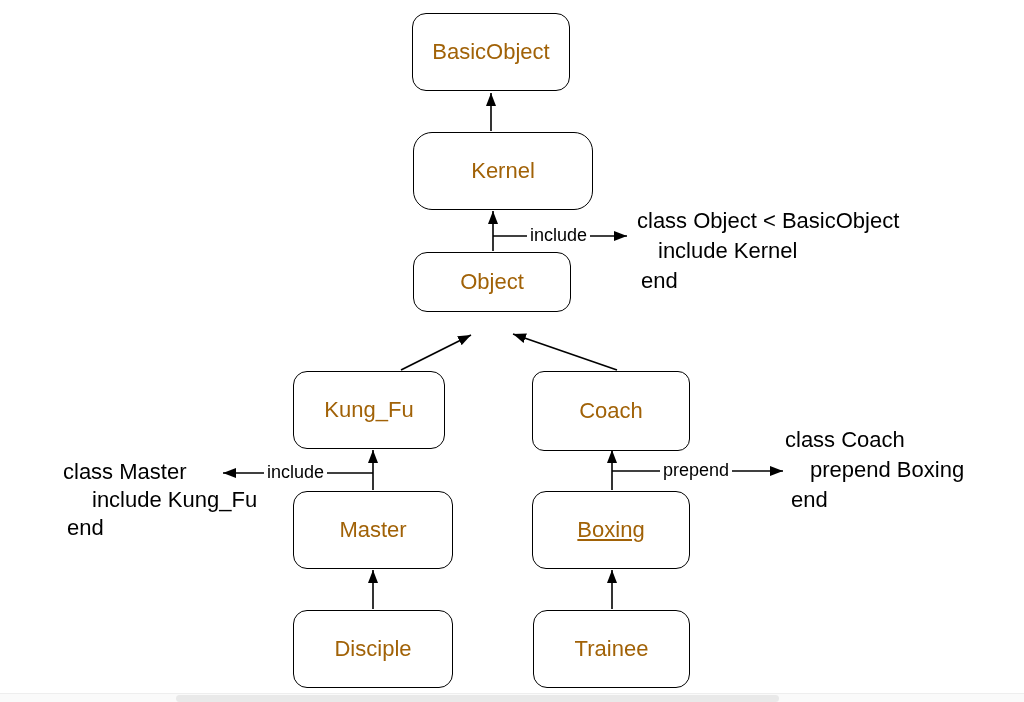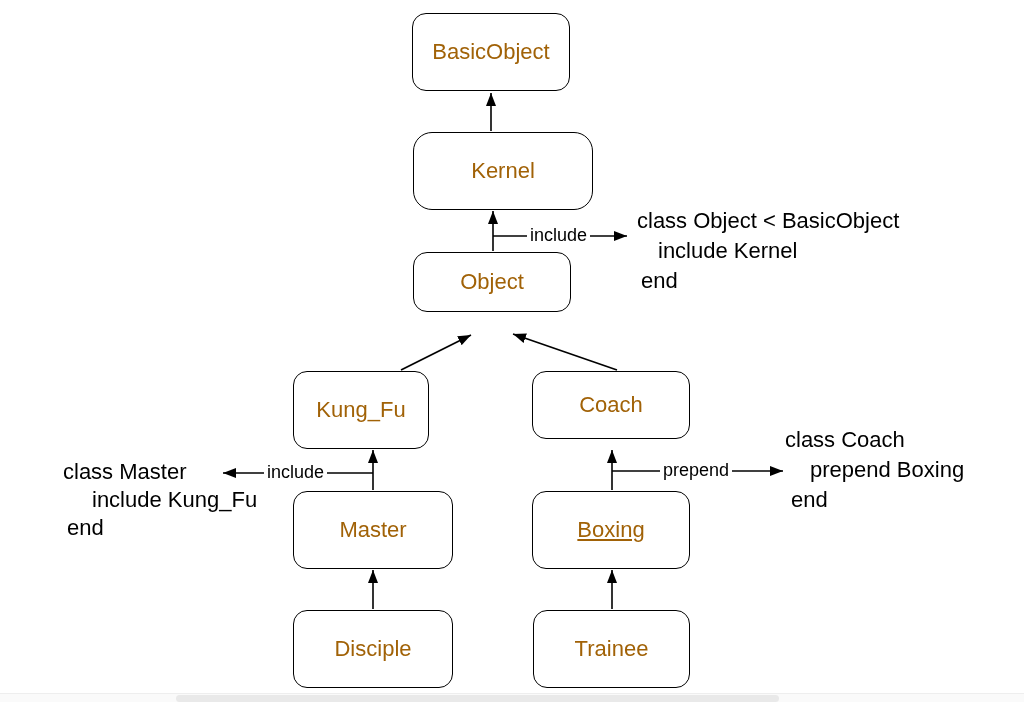--- a/index.html
+++ b/index.html
@@ -107,24 +107,24 @@
 
   <div class="node" style="left:412px; top:13px;  width:158px; height:78px;">
     <span>BasicObject</span>
   </div>
   <div class="node" style="left:413px; top:132px; width:180px; height:78px;border-radius:19px;">
     <span>Kernel</span>
   </div>
   <div class="node" style="left:413px; top:252px; width:158px; height:60px;">
     <span>Object</span>
   </div>
-  <div class="node" style="left:293px; top:371px; width:136px; height:78px;">
+  <div class="node" style="left:293px; top:371px; width:152px; height:78px;">
     <span>Kung_Fu</span>
   </div>
-  <div class="node" style="left:532px; top:371px; width:158px; height:68px;">
+  <div class="node" style="left:532px; top:371px; width:158px; height:80px;border-radius:12px;">
     <span>Coach</span>
   </div>
   <div class="node" style="left:293px; top:491px; width:160px; height:78px;">
     <span>Master</span>
   </div>
   <div class="node" style="left:532px; top:491px; width:158px; height:78px;text-decoration:underline;">
     <span>Boxing</span>
   </div>
   <div class="node" style="left:293px; top:610px; width:160px; height:78px;">
     <span>Disciple</span>

